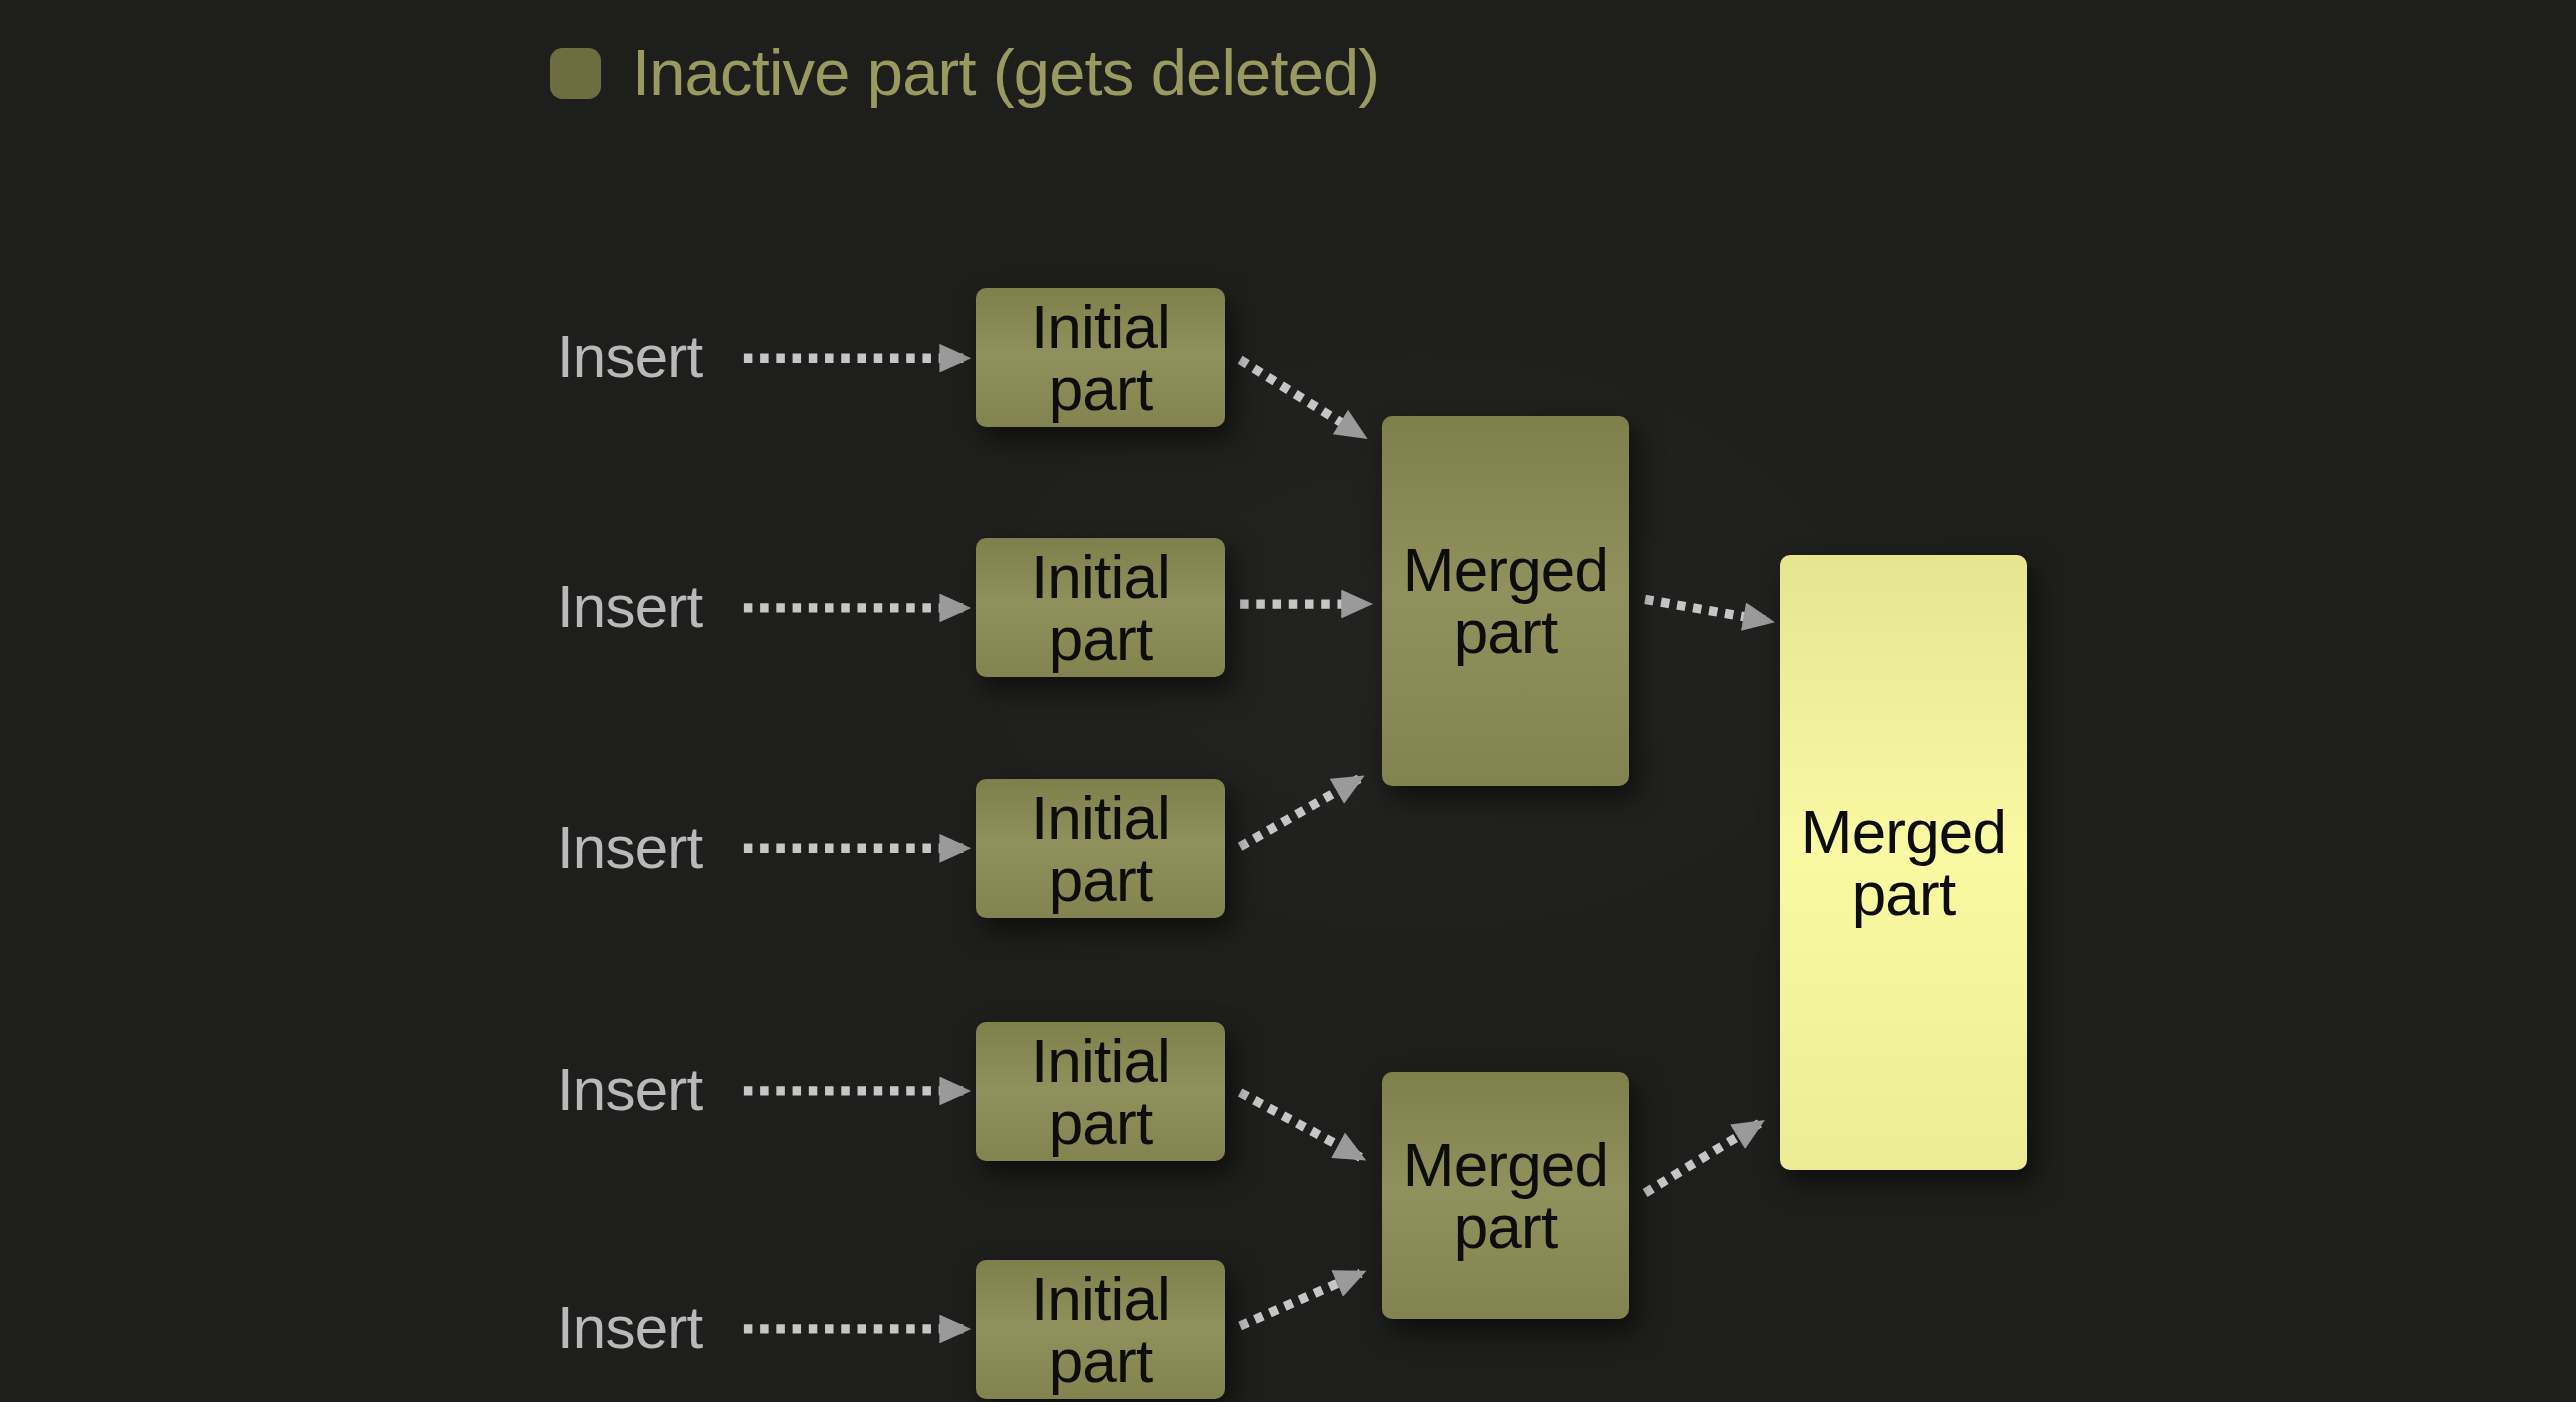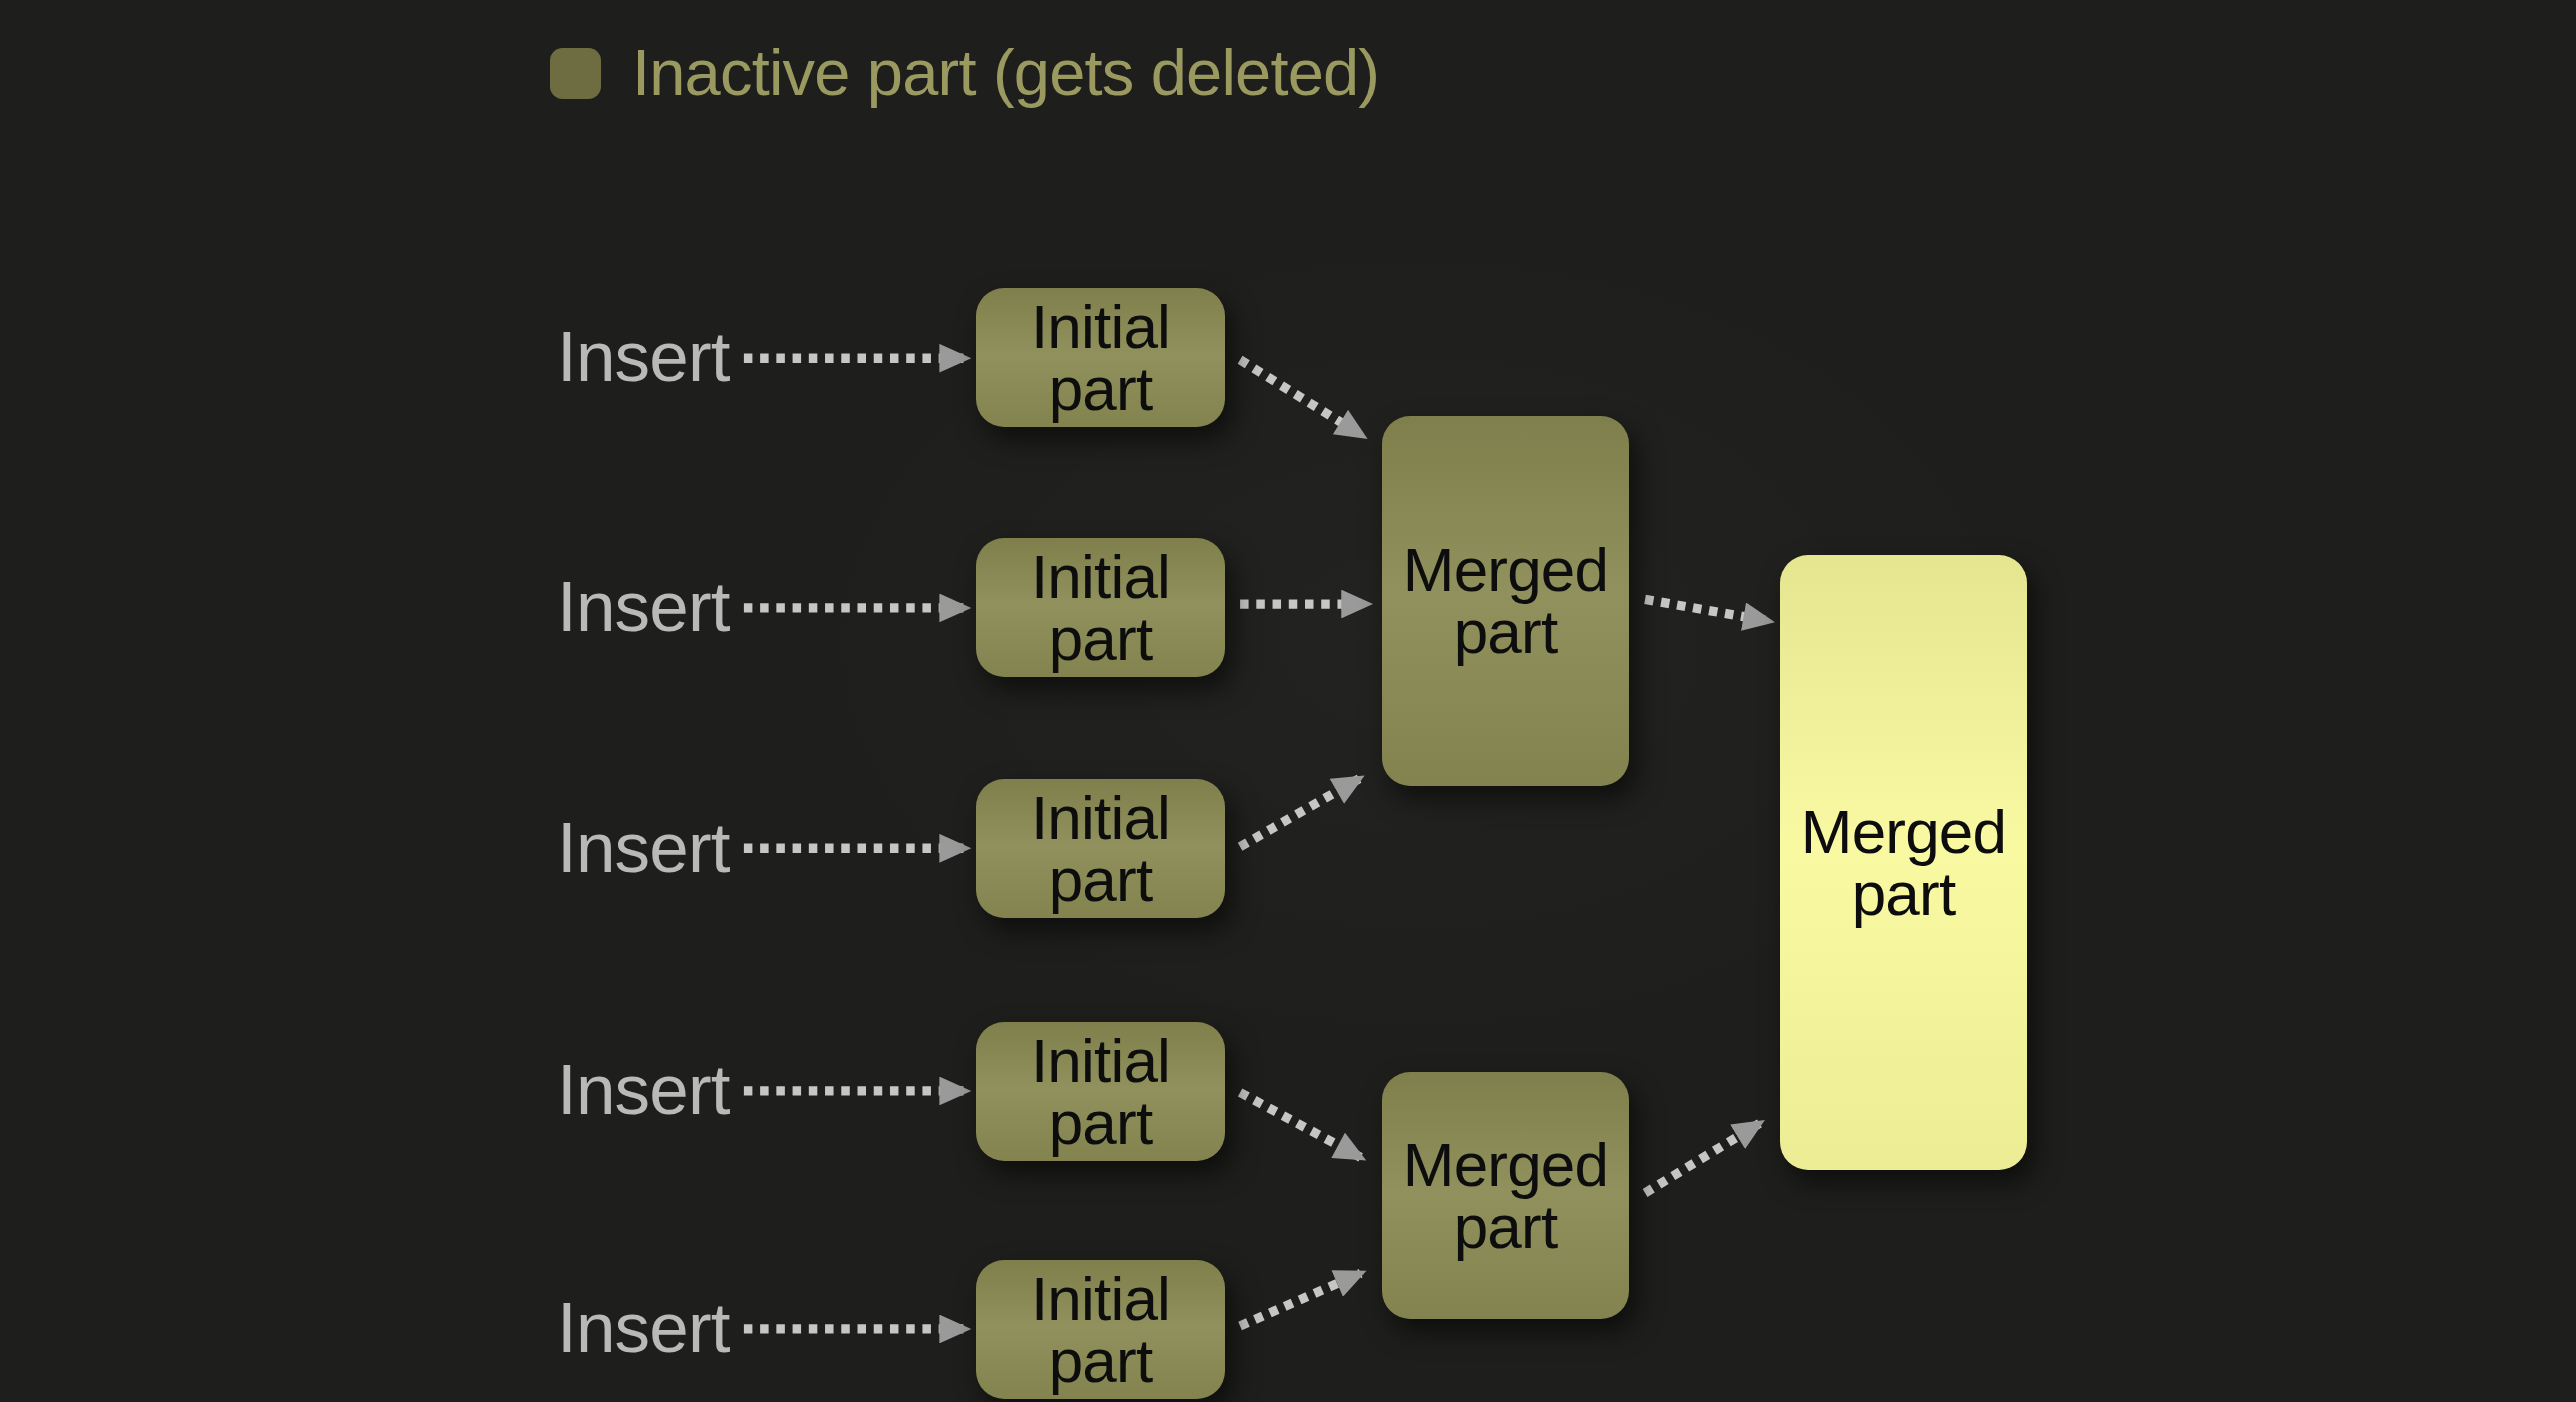--- a/index.html
+++ b/index.html
@@ -37,30 +37,30 @@
     font-size: 65px;
     line-height: 1;
     letter-spacing: -0.8px;
     white-space: nowrap;
     transform: translateY(-1.5px);
   }
   
   .insert-label {
     position: absolute;
     transform: translateY(-52%);
-    font-size: 71px;
+    font-size: 60px;
     line-height: 1;
     letter-spacing: -0.8px;
     color: var(--insert-text, #b9b9b9);
     white-space: nowrap;
   }
   
   .node {
     position: absolute;
-    border-radius: 28px;
+    border-radius: 10px;
     display: flex;
     align-items: center;
     justify-content: center;
     text-align: center;
     background-image: linear-gradient(180deg, rgba(0,0,0,0.08) 0%, rgba(255,255,255,0.06) 48%, rgba(0,0,0,0.05) 100%);
     box-shadow: 7.7px 12.4px 26px rgba(0,0,0,0.55);
   }
   .node .node-label {
     font-size: 62px;
     line-height: 1.0;

